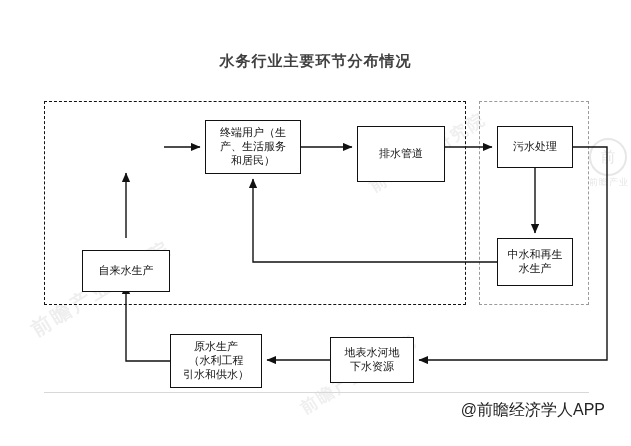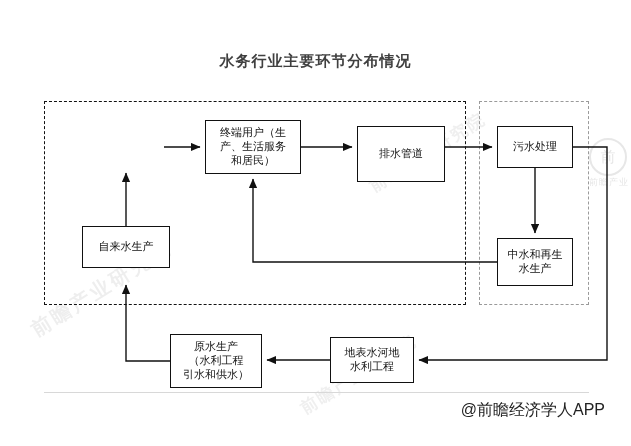--- a/index.html
+++ b/index.html
@@ -161,22 +161,22 @@
     </g>
   </svg>
 
   <div class="node" style="left:205px;top:120px;width:96px;height:54px;">终端用户（生
 产、生活服务
 和居民）</div>
   <div class="node" style="left:357px;top:126px;width:88px;height:56px;">排水管道</div>
   <div class="node" style="left:497px;top:126px;width:76px;height:42px;">污水处理</div>
   <div class="node" style="left:497px;top:238px;width:76px;height:48px;">中水和再生
 水生产</div>
-  <div class="node" style="left:82px;top:226px;width:88px;height:42px;">自来水生产</div>
+  <div class="node" style="left:82px;top:250px;width:88px;height:42px;">自来水生产</div>
   <div class="node" style="left:170px;top:334px;width:92px;height:54px;">原水生产
 （水利工程
 引水和供水）</div>
   <div class="node" style="left:330px;top:337px;width:84px;height:46px;">地表水河地
-水利工程</div>
+下水资源</div>
 
   <div class="rule"></div>
   <div class="credit">@前瞻经济学人APP</div>
 </div>
 
 </body></html>

